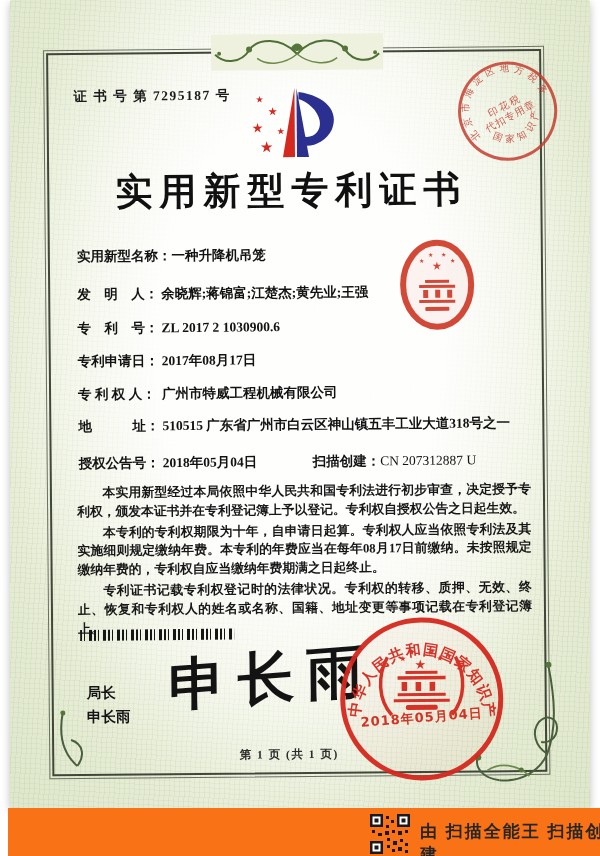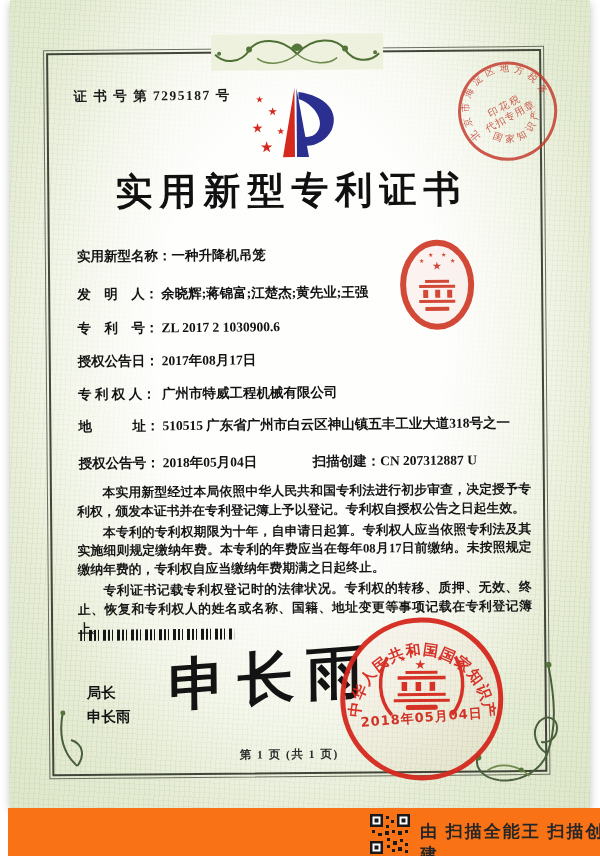--- a/index.html
+++ b/index.html
@@ -26,21 +26,21 @@
   .tax-stamp{position:absolute;left:457px;top:60px;width:106px;height:106px;opacity:.88;}
   .title{position:absolute;left:0;right:14px;top:166px;text-align:center;font-size:37px;
     font-weight:700;letter-spacing:7px;color:#101010;}
   .emblem-right{position:absolute;left:396px;top:238px;width:84px;height:96px;opacity:.92;}
   .row{position:absolute;left:78px;font-size:13.5px;color:#121212;font-weight:700;
     display:flex;align-items:flex-start;line-height:1.35;}
   .row .lbl{flex:0 0 84px;white-space:nowrap;}
   .row .val{font-weight:600;max-width:382px;}
   .r1{top:246px}.r2{top:284px}.r3{top:318px}.r4{top:351px}.r5{top:384px}.r6{top:416px}.r7{top:453px}
   .r7b{position:absolute;left:312px;top:453px;font-size:13.5px;font-weight:700;color:#121212;}
-  .r7b .val{font-weight:700;}
+  .r7b .val{font-weight:400;}
   .bodytext{position:absolute;left:76px;top:482px;width:454px;}
   .bodytext p{margin:0 0 2px 0;text-indent:2em;text-align:justify;font-size:12.8px;
     line-height:1.47;font-weight:600;color:#171717;}
   .barcode{position:absolute;left:78px;top:628px;width:154px;height:11px;
     background:repeating-linear-gradient(90deg,#151515 0 2px,rgba(0,0,0,0) 2px 4px,
       #151515 4px 5px,rgba(0,0,0,0) 5px 9px,#151515 9px 12px,rgba(0,0,0,0) 12px 14px);}
   .comm-title{position:absolute;left:84px;top:682px;font-size:14.5px;font-weight:700;color:#141414;font-family:Liberation Mono, monospace;}
   .comm-name{position:absolute;left:84px;top:706px;font-size:14.5px;font-weight:700;color:#141414;}
   .signature{position:absolute;left:166px;top:640px;font-size:57px;font-weight:600;color:#131313;
     letter-spacing:12px;transform:rotate(-4deg) skewX(-4deg);white-space:nowrap;}
@@ -176,21 +176,21 @@
     </div>
     <div class="row r2">
       <span class="lbl">发　明　人：</span>
       <span class="val">余晓辉;蒋锦富;江楚杰;黄先业;王强</span>
     </div>
     <div class="row r3">
       <span class="lbl">专　利　号：</span>
       <span class="val">ZL 2017 2 1030900.6</span>
     </div>
     <div class="row r4">
-      <span class="lbl">授权公告日：</span>
+      <span class="lbl">专利申请日：</span>
       <span class="val">2017年08月17日</span>
     </div>
     <div class="row r5">
       <span class="lbl">专 利 权 人：</span>
       <span class="val">广州市特威工程机械有限公司</span>
     </div>
     <div class="row r6">
       <span class="lbl">地　　　址：</span>
       <span class="val">510515 广东省广州市白云区神山镇五丰工业大道318号之一</span>
     </div>

